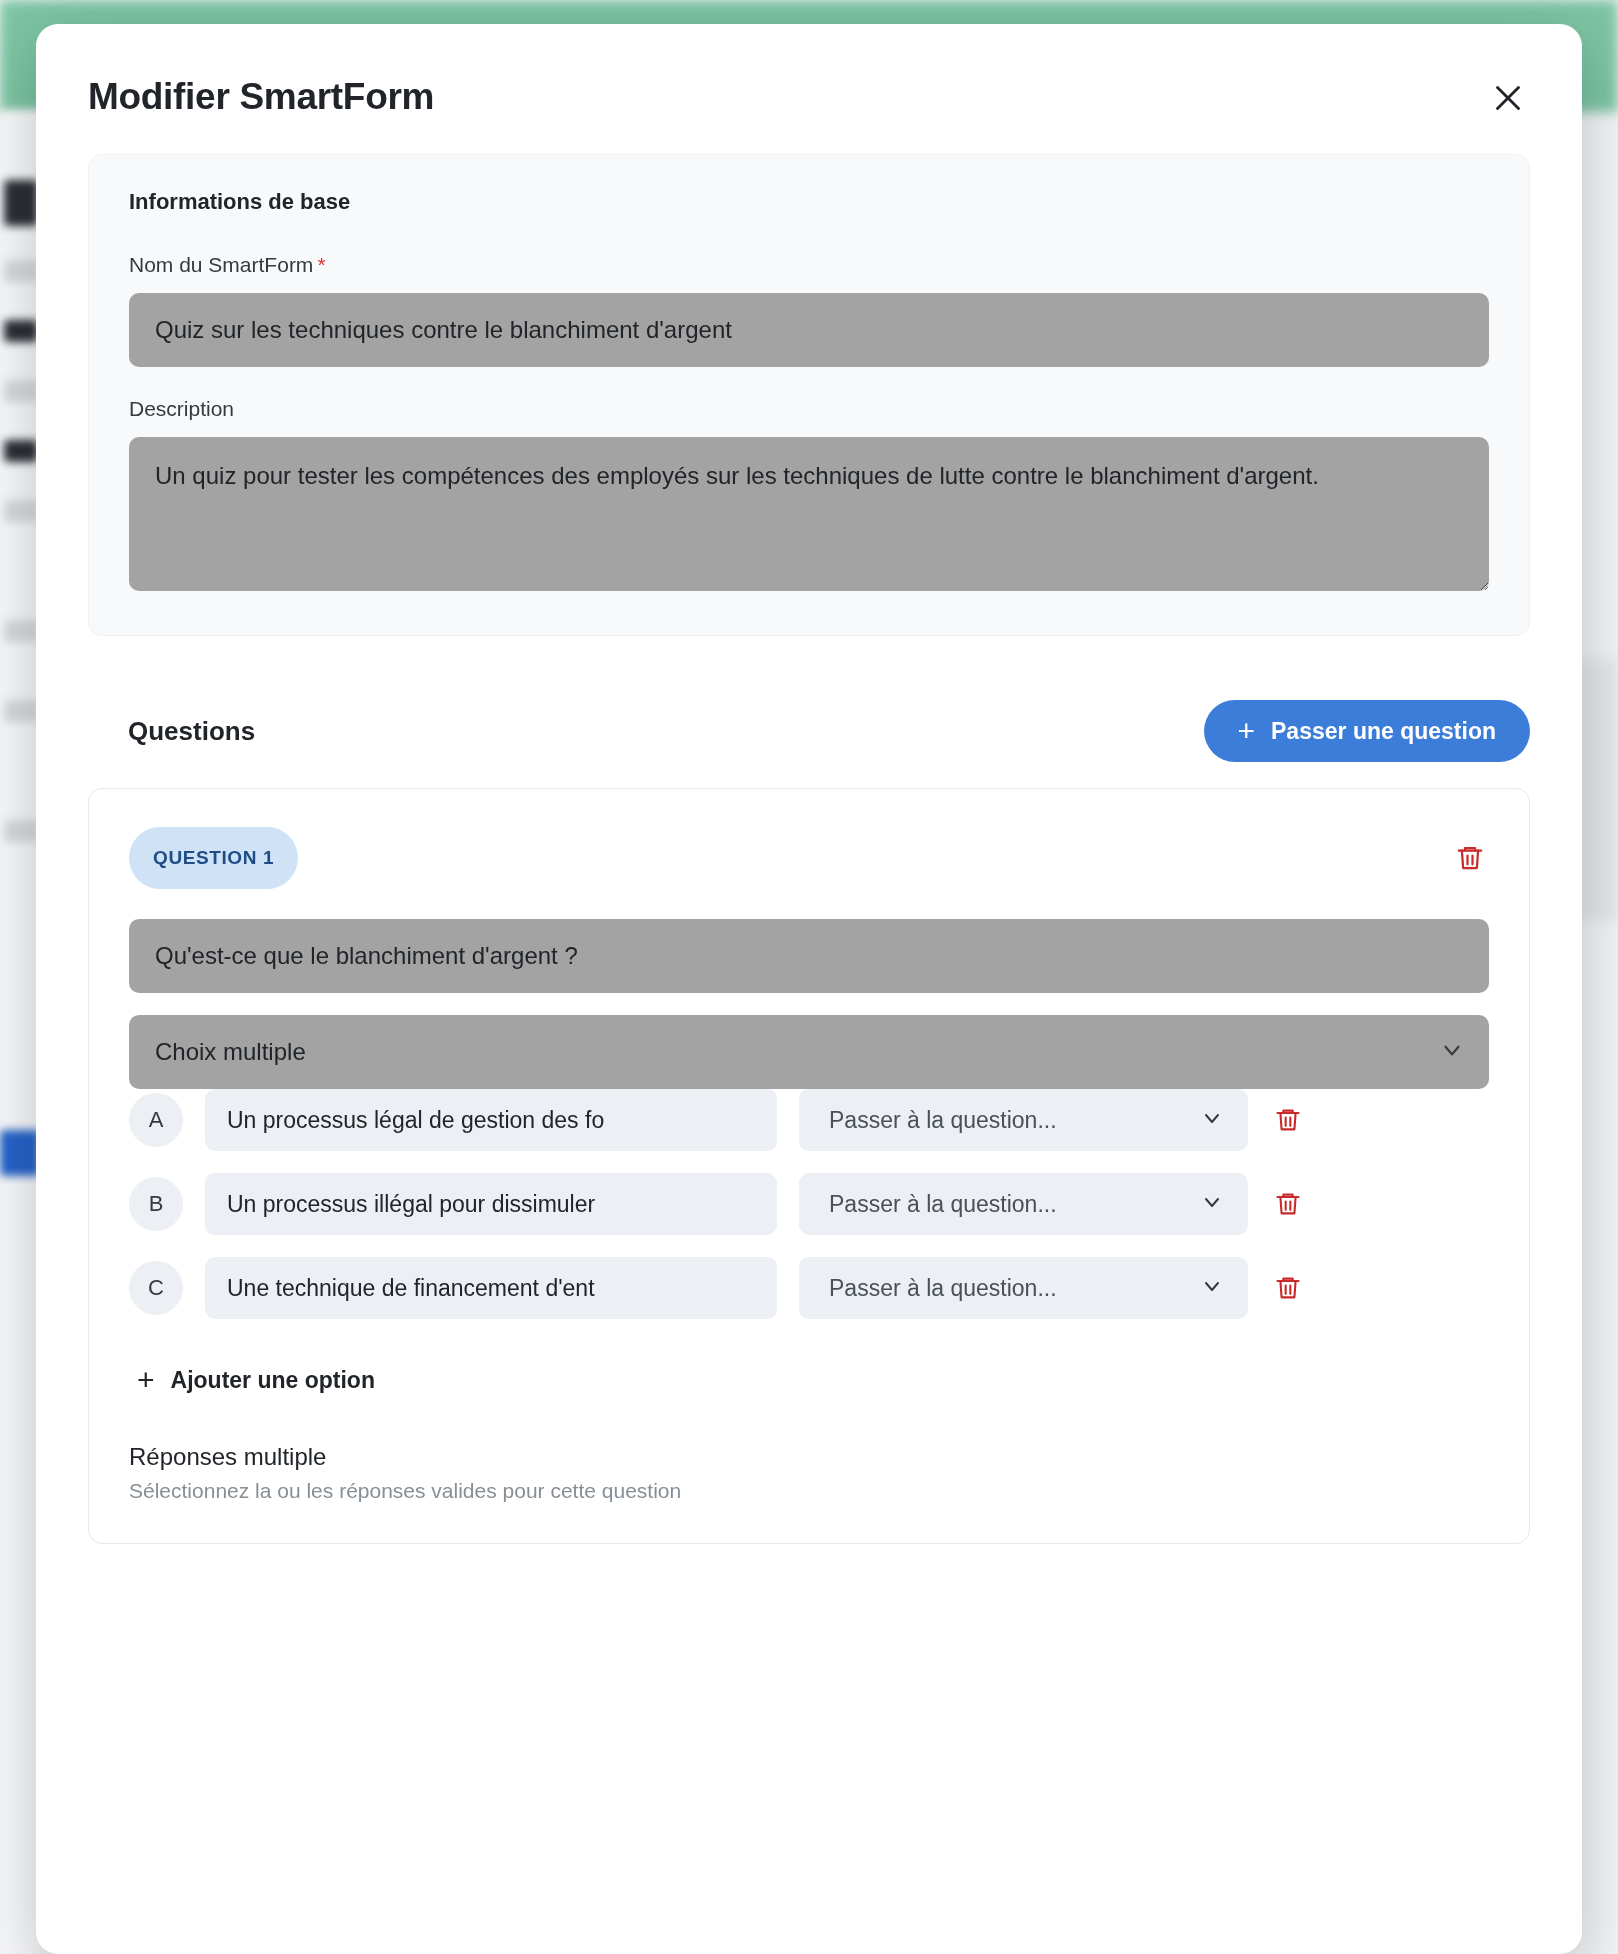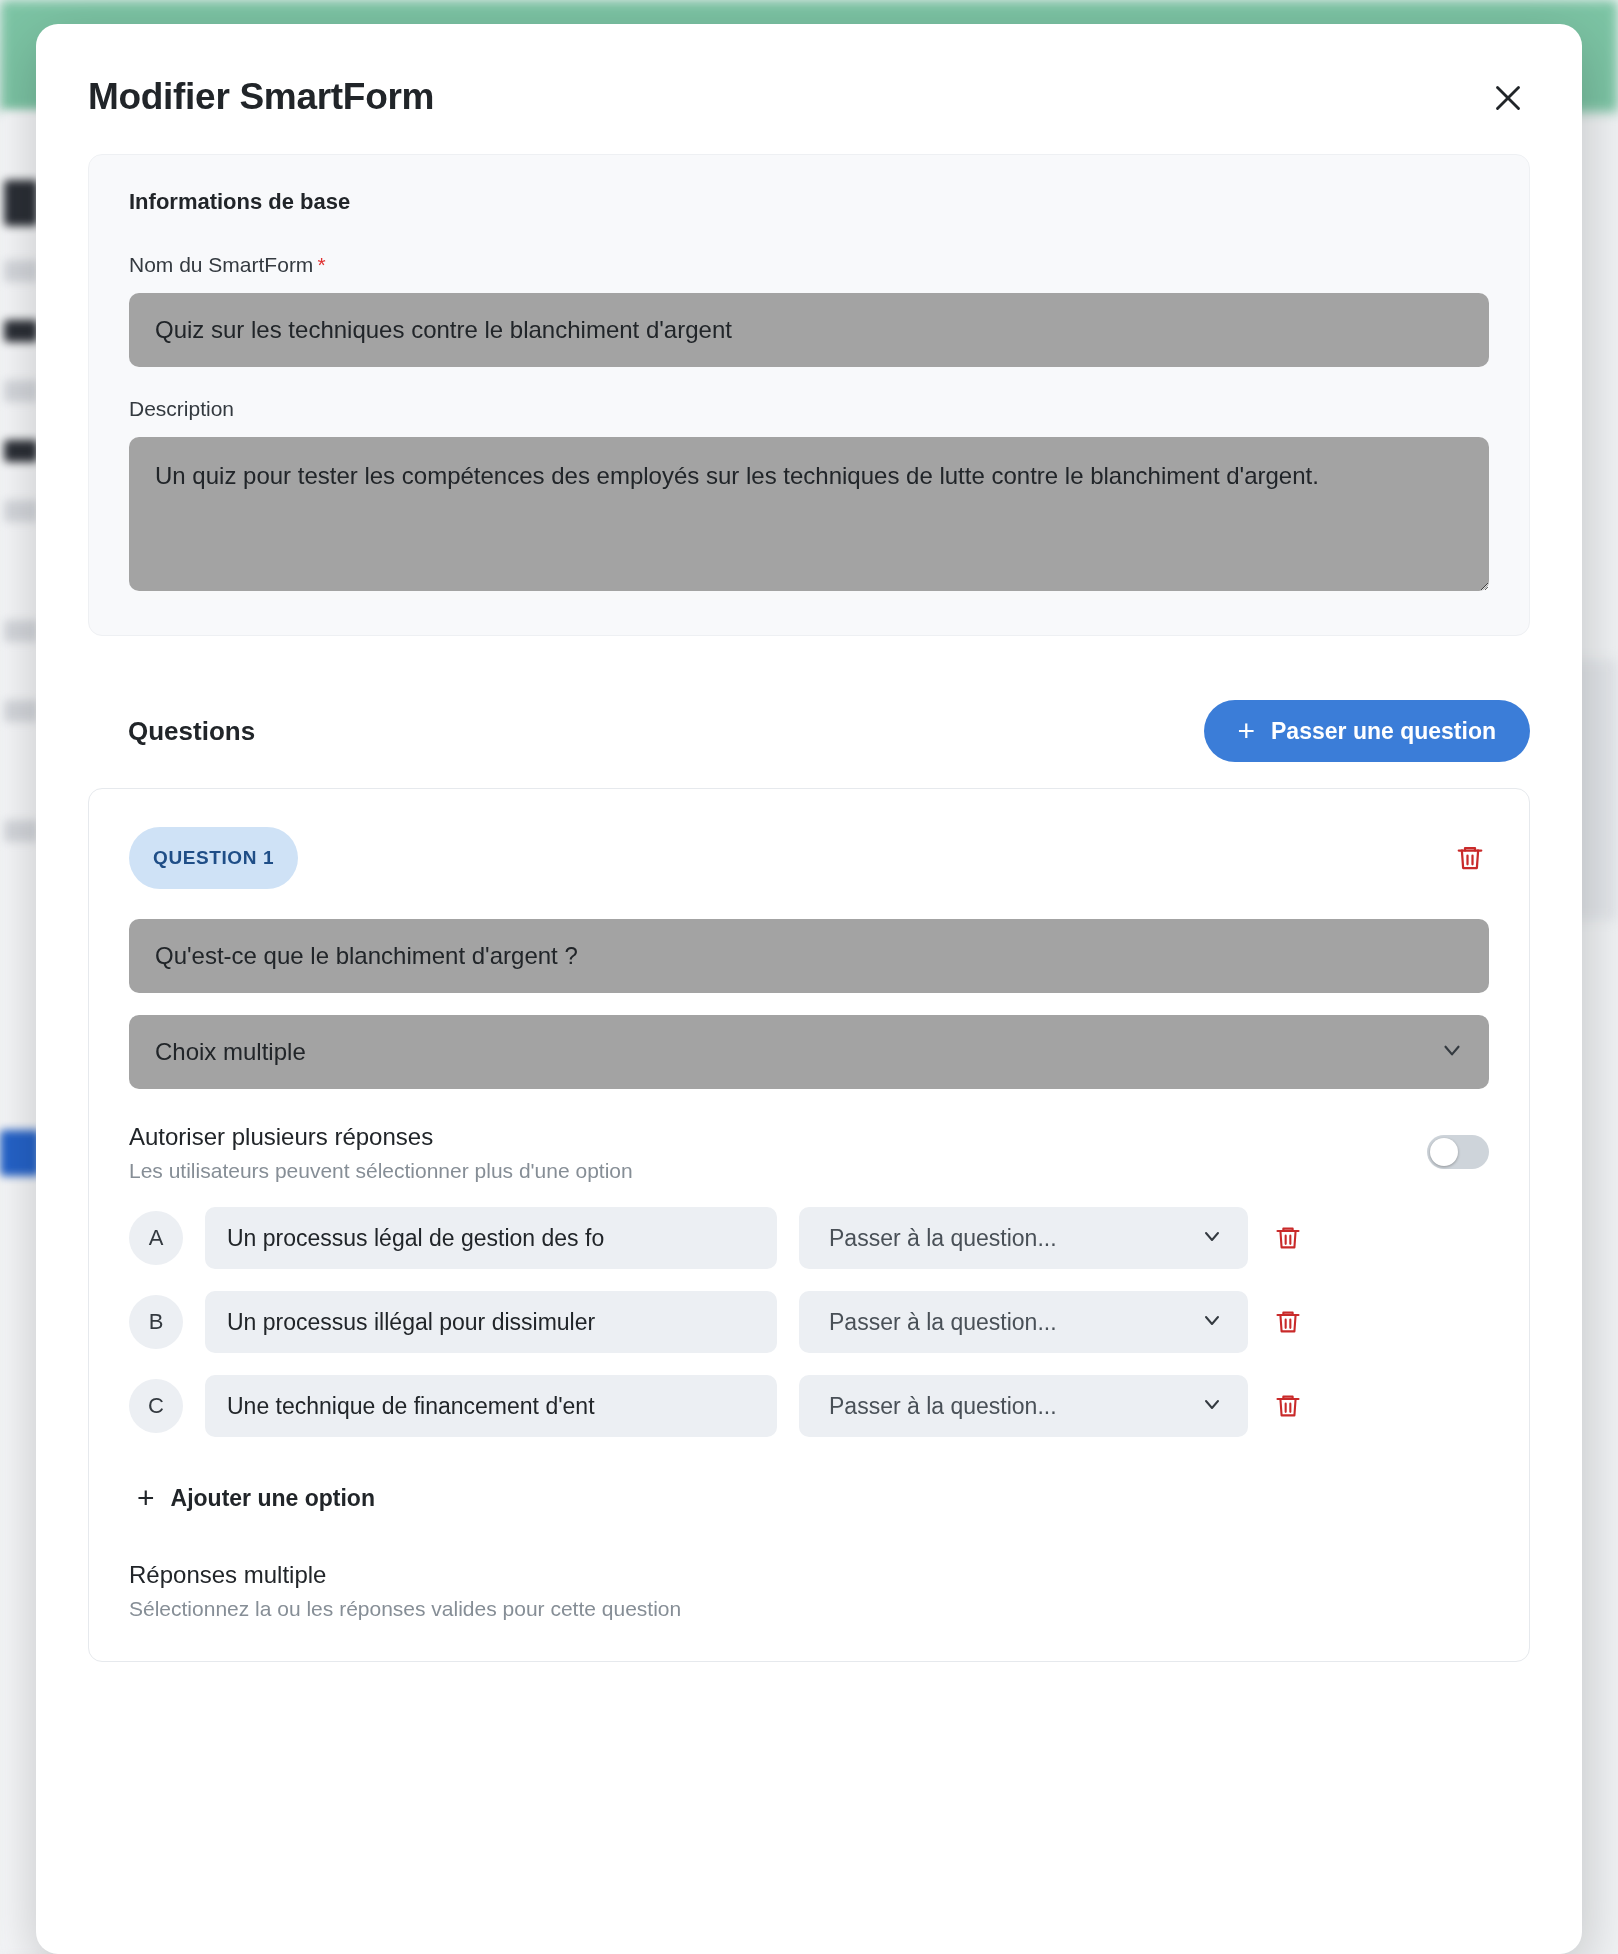--- a/index.html
+++ b/index.html
@@ -401,29 +401,20 @@
 
       <div class="select-wrap">
         <input class="select-box" type="text" readonly="" value="Choix multiple" style="">
         <span class="chev">
           <svg width="26" height="26" viewBox="0 0 24 24" fill="none" stroke="currentColor" stroke-width="2" stroke-linecap="round" stroke-linejoin="round">
             <polyline points="6 9 12 16 18 9"></polyline>
           </svg>
         </span>
       </div>
 
-      <div class="toggle-row">
-        <div class="toggle-texts">
-          <div class="toggle-label">Autoriser plusieurs réponses</div>
-          <div class="toggle-help">Les utilisateurs peuvent sélectionner plus d'une option</div>
-        </div>
-        <div class="switch">
-          <div class="knob"></div>
-        </div>
-      </div>
 
       
       <div class="option-row">
         <div class="opt-letter">A</div>
         <input class="opt-text" type="text" value="Un processus légal de gestion des fo" style="">
         <div class="opt-jump-wrap">
           <input class="opt-jump" type="text" readonly="" value="Passer à la question..." style="">
           <span class="chev">
             <svg width="24" height="24" viewBox="0 0 24 24" fill="none" stroke="currentColor" stroke-width="2" stroke-linecap="round" stroke-linejoin="round">
               <polyline points="6 9 12 16 18 9"></polyline>

